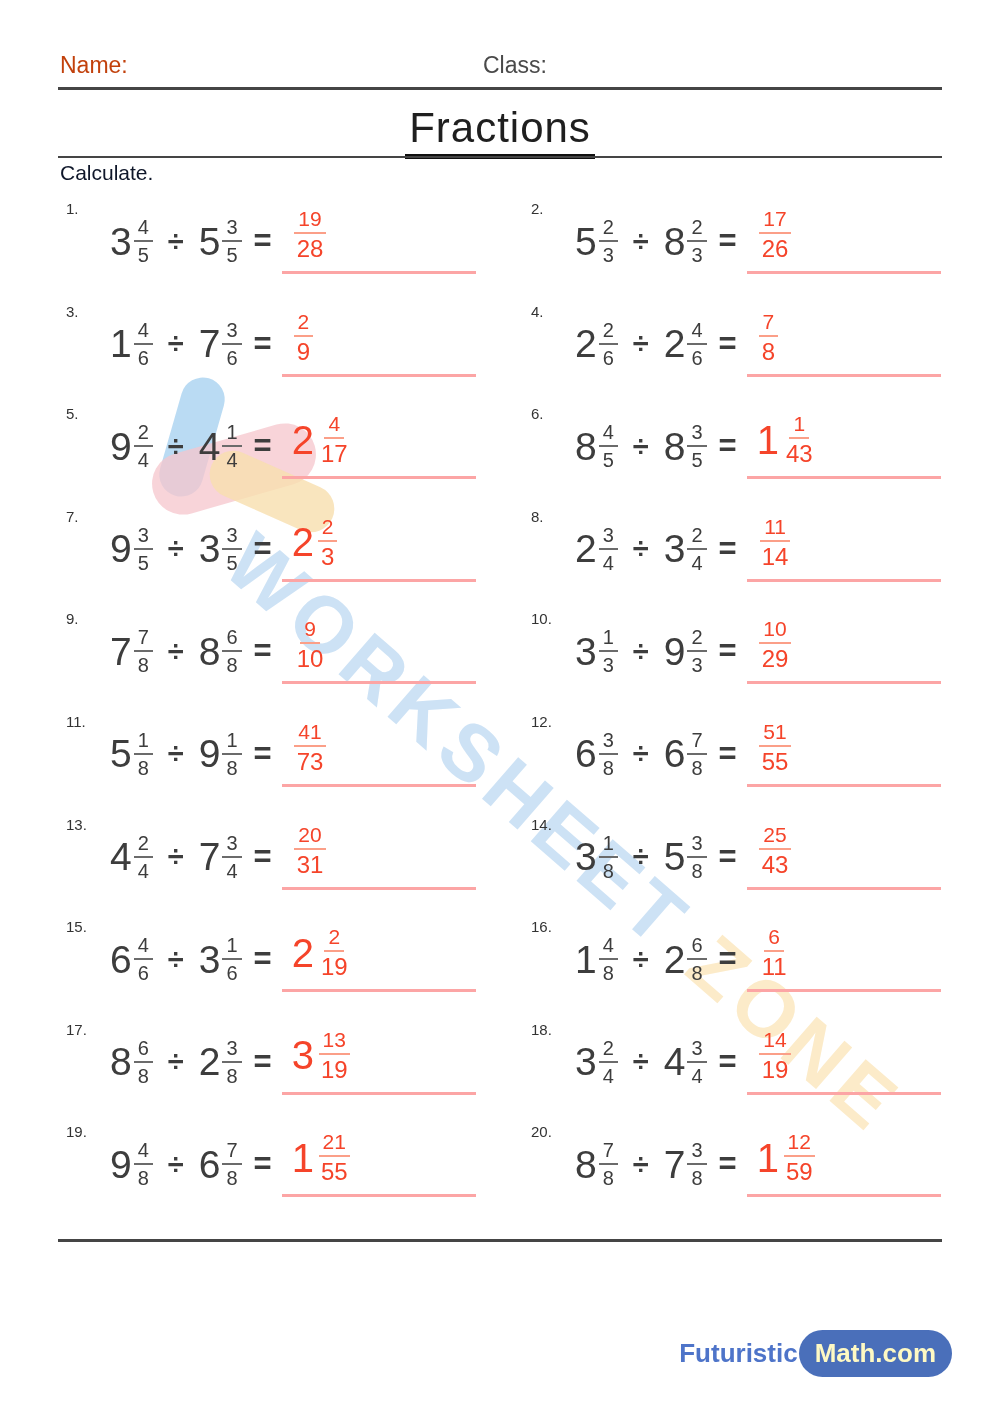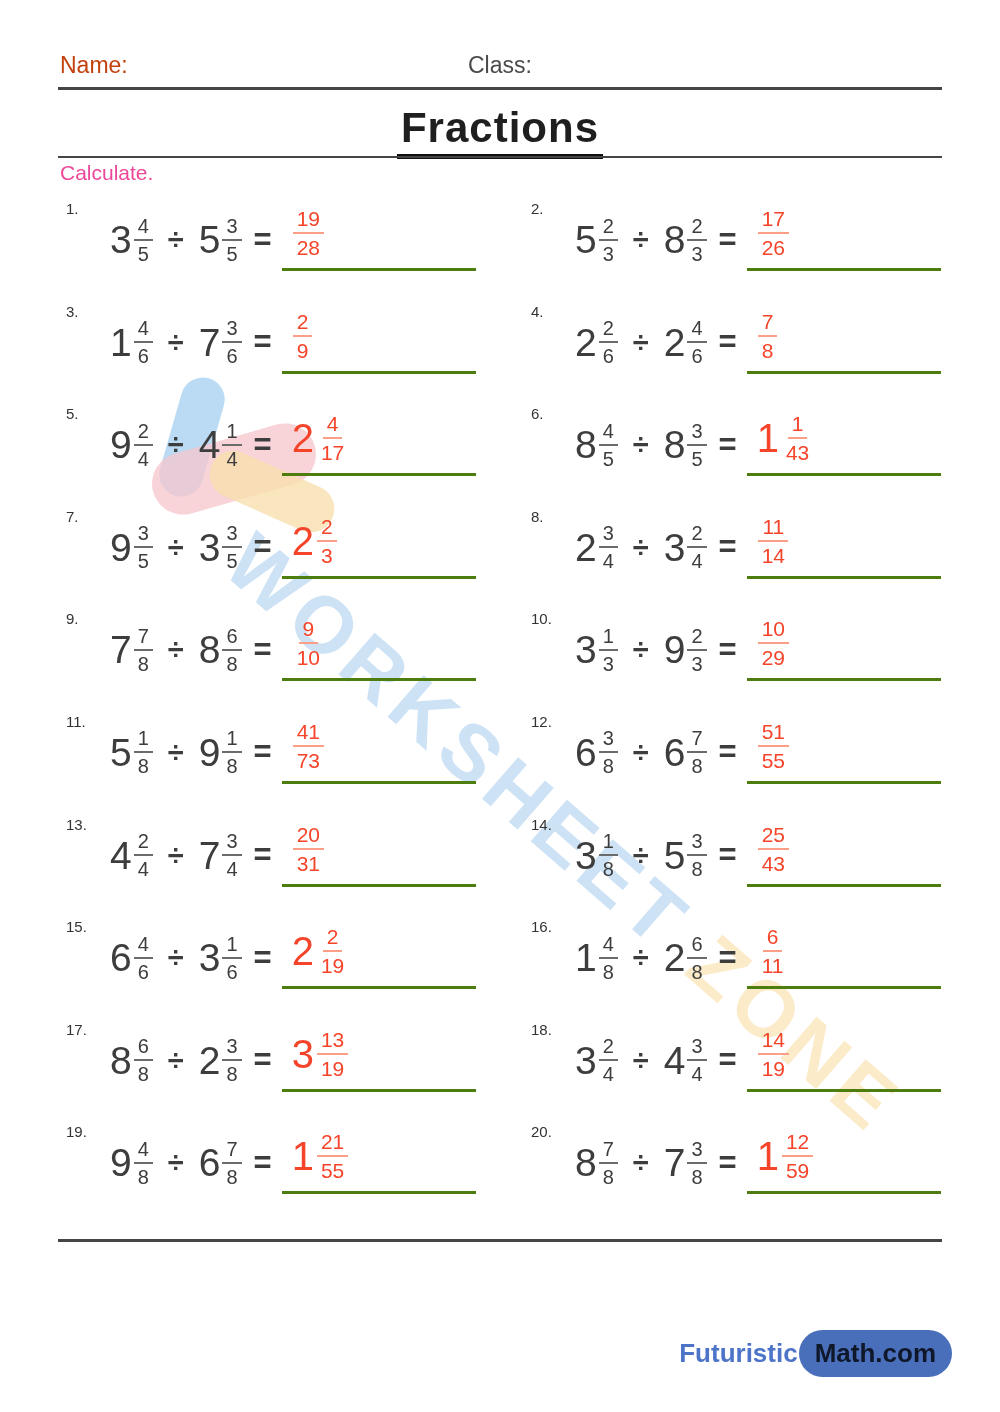--- a/index.html
+++ b/index.html
@@ -6,67 +6,67 @@
   body{
     width:1000px;height:1412px;position:relative;background:#ffffff;
     font-family:"Liberation Sans",sans-serif;overflow:hidden;
   }
   .rule{position:absolute;left:58px;right:58px;border-top:3px solid var(--line-dark,#454545);z-index:2;}
   #rule-top{top:87px;}
   #rule-title{top:156px;border-top-width:2px;}
   #rule-bottom{top:1239px;}
 
   .name-label{position:absolute;left:60px;top:52px;font-size:23px;color:#c2410c;z-index:2;}
-  .class-label{position:absolute;left:468px;top:52px;font-size:23px;color:#4a4a4a;z-index:2;}
+  .class-label{position:absolute;left:483px;top:52px;font-size:23px;color:#4a4a4a;z-index:2;}
 
   .title-wrap{position:absolute;top:104px;left:0;right:0;text-align:center;z-index:2;}
-  .title{display:inline-block;font-size:42px;font-weight:bold;color:#1f1f1f;
+  .title{display:inline-block;font-size:42px;font-weight:normal;color:#1f1f1f;
          border-bottom:5px solid #111;padding:0 4px 2px;letter-spacing:1px;}
 
-  .instruction{position:absolute;left:60px;top:161px;font-size:21px;color:#ec4899;z-index:2;}
+  .instruction{position:absolute;left:60px;top:161px;font-size:21px;color:#0f172a;z-index:2;}
 
   .grid{position:absolute;left:58px;top:196px;width:902px;display:grid;
         grid-template-columns:445px 457px;grid-auto-rows:102.6px;z-index:2;}
   .cell{position:relative;}
   .cell:nth-child(even){padding-left:20px;}
   .pnum{position:absolute;top:4px;left:8px;font-size:15px;color:#333;}
   .cell:nth-child(even) .pnum{left:28px;}
   .expr{display:flex;align-items:center;margin:12px 0 0 52px;}
 
   .mixed{display:flex;align-items:center;}
   .whole{font-size:39px;color:var(--text-dark,#3d3d3d);line-height:1;}
   .frac{display:flex;flex-direction:column;align-items:center;line-height:1;margin-left:2px;}
   .fn{font-size:20px;color:var(--text-dark,#3d3d3d);padding:0 4px 3px;border-bottom:2.5px solid #6b6b6b;}
   .fd{font-size:20px;color:var(--text-dark,#3d3d3d);padding:3px 4px 0;}
   .op-div{font-size:29px;color:var(--text-dark,#3d3d3d);margin:0 15px;font-weight:600;}
   .op-eq{font-size:31px;color:var(--text-dark,#3d3d3d);margin:0 10px 0 12px;font-weight:700;}
 
   .answer{display:flex;align-items:center;min-width:194px;max-width:194px;box-sizing:border-box;
-          border-bottom:3px solid #4d7c0f;padding:0 4px 10px 10px;color:var(--answer-red,#f5442a);}
+          border-bottom:3px solid #fca5a5;padding:0 4px 10px 10px;color:var(--answer-red,#f5442a);}
   .answer .whole{color:inherit;font-size:40px;margin-right:2px;}
   .answer .frac{margin-left:1px;}
   .answer .fn{color:inherit;border-bottom-color:var(--fraction-bar-red,#fb9f88);font-size:21px;}
-  .answer .fd{color:inherit;font-size:21px;}
+  .answer .fd{color:inherit;font-size:24px;}
 
   .wm-text{position:absolute;left:268px;top:516px;transform:rotate(41deg);transform-origin:0 0;
            font-size:80px;font-weight:bold;letter-spacing:7px;white-space:nowrap;z-index:1;}
   .wm-blue{color:var(--watermark-blue,#cde2f5);}
   .wm-yellow{color:var(--watermark-yellow,#fcebc9);}
 
   .shape{position:absolute;z-index:1;}
   #shape-blue{left:170px;top:376px;width:44px;height:122px;background:var(--shape-blue,#a9d2f0);
               transform:rotate(16deg);border-radius:24px;opacity:.8;}
   #shape-pink{left:150px;top:438px;width:168px;height:62px;background:var(--shape-pink,#f6c6cc);
               transform:rotate(-16deg);border-radius:32px;opacity:.75;}
   #shape-yellow{left:206px;top:468px;width:132px;height:47px;background:var(--shape-yellow,#f8deae);
               transform:rotate(24deg);border-radius:25px;opacity:.8;}
 
   .brand{position:absolute;top:1330px;right:48px;display:flex;align-items:center;z-index:3;cursor:pointer;}
   .brand-prefix{font-size:26px;font-weight:bold;color:var(--brand-text-blue,#4e74c9);margin-right:1px;}
-  .brand-pill{font-size:26px;font-weight:bold;color:#0f172a;background:var(--brand-blue,#4a6fba);
+  .brand-pill{font-size:26px;font-weight:bold;color:#fef9c3;background:var(--brand-blue,#4a6fba);
               padding:8px 16px;border-radius:27px;}
 </style>
 </head>
 <body>
 
 <div class="shape" id="shape-blue"></div>
 <div class="shape" id="shape-pink"></div>
 <div class="shape" id="shape-yellow"></div>
 
 <div class="wm-text"><span class="wm-blue">WORKSHEET</span><span class="wm-yellow"> </span><span class="wm-yellow">ZONE</span></div>

